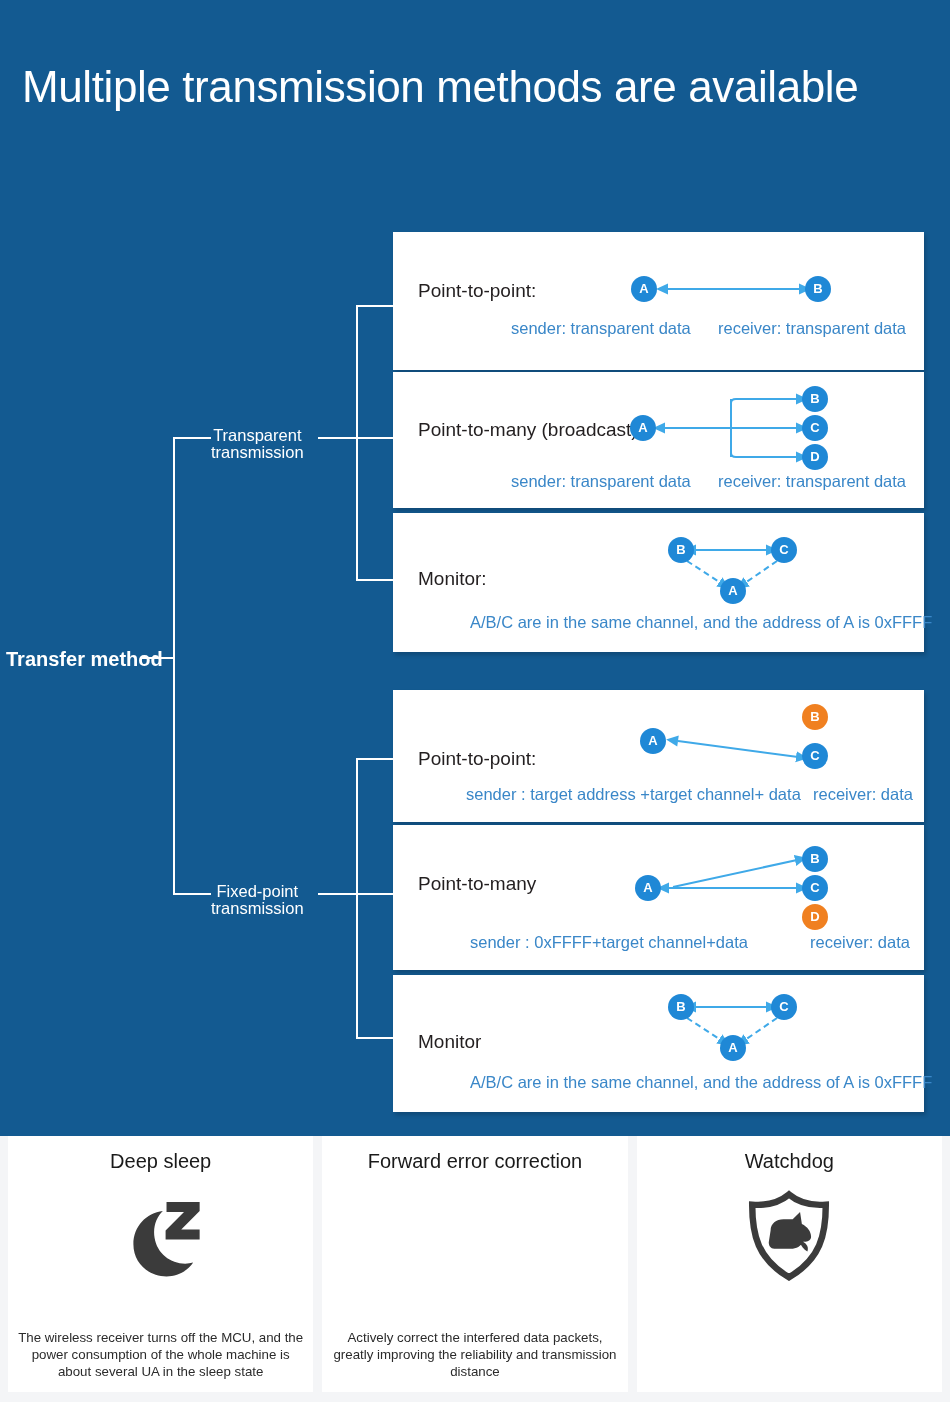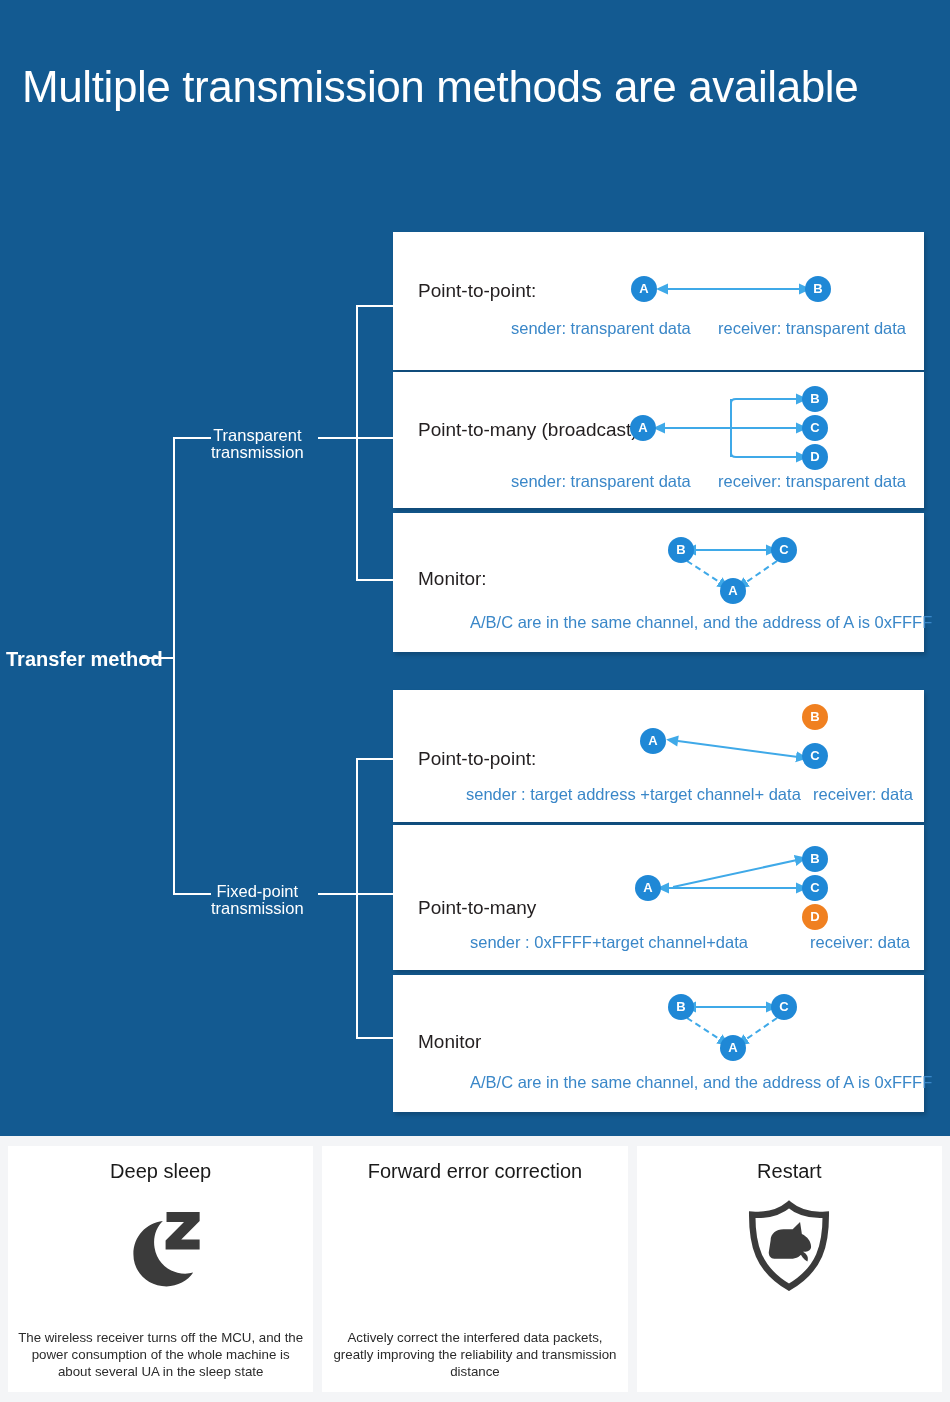--- a/index.html
+++ b/index.html
@@ -90,21 +90,21 @@
   }
   .node.blue { background:#1f88d6; }
   .node.orange { background:#f08020; }
 
   
   #features {
     position:absolute; left:0; top:1136px;
     width:950px; height:266px;
     background:#f4f5f7;
     display:flex;
-    padding:10px 8px 10px 8px;
+    padding:0 8px 10px 8px;
     gap:9px;
   }
   .card {
     flex:1 1 0;
     background:#ffffff;
     position:relative;
     display:flex;
     flex-direction:column;
     align-items:center;
     padding:14px 6px 8px 6px;
@@ -253,21 +253,21 @@
       <line x1="285" y1="51" x2="405" y2="67" stroke="#3fa9e8" stroke-width="2" marker-start="url(#ahL4)" marker-end="url(#ahR4)"></line>
     </svg>
     <div class="node blue" style="left:247px; top:38px;">A</div>
     <div class="node orange" style="left:409px; top:14px;">B</div>
     <div class="node blue" style="left:409px; top:53px;">C</div>
     <div class="cap" style="left:73px; top:95px;">sender : target address +target channel+ data</div>
     <div class="cap" style="left:420px; top:95px;">receiver: data</div>
   </div>
 
   <div class="box" style="top:825px; height:145px;">
-    <div class="box-title" style="left:25px; top:72px;">Point-to-many</div>
+    <div class="box-title" style="left:25px; top:48px;">Point-to-many</div>
     <svg class="diagram" viewBox="0 0 531 145">
       <defs>
         <marker id="ahL5" markerWidth="7" markerHeight="7" refX="6" refY="3.2" orient="auto">
           <path d="M6,0.4 L0,3.2 L6,6 Z" fill="#3fa9e8"></path>
         </marker>
         <marker id="ahR5" markerWidth="7" markerHeight="7" refX="1" refY="3.2" orient="auto">
           <path d="M0,0.4 L6,3.2 L0,6 Z" fill="#3fa9e8"></path>
         </marker>
       </defs>
 
@@ -320,21 +320,21 @@
     <div class="card-desc">The wireless receiver turns off the MCU, and the power consumption of the whole machine is about several UA in the sleep state</div>
   </div>
 
 
   <div class="card">
     <div class="card-title">Forward error correction</div>
     <div class="card-desc">Actively correct the interfered data packets, greatly improving the reliability and transmission distance</div>
   </div>
 
   <div class="card">
-    <div class="card-title">Restart</div>
+    <div class="card-title">Watchdog</div>
     <div class="card-icon">
       <svg width="92" height="92" viewBox="0 0 100 100">
         <path d="M50,6 C62,16 78,18 90,17 C90,50 84,76 50,96 C16,76 10,50 10,17
                  C22,18 38,16 50,6 Z" fill="none" stroke="#3b3b3b" stroke-width="7"></path>
         <path d="M30,45 C30,38 36,33 44,33 L54,33 L62,25 L64,38 C70,41 74,46 74,52
                  C74,56 70,58 66,57 C63,62 58,65 52,65 L34,65 C30,65 28,62 28,58 Z" fill="#3b3b3b"></path>
         <path d="M62,56 C68,58 72,62 70,68 C66,66 63,62 62,58 Z" fill="#3b3b3b"></path>
       </svg>
     </div>
   </div>

